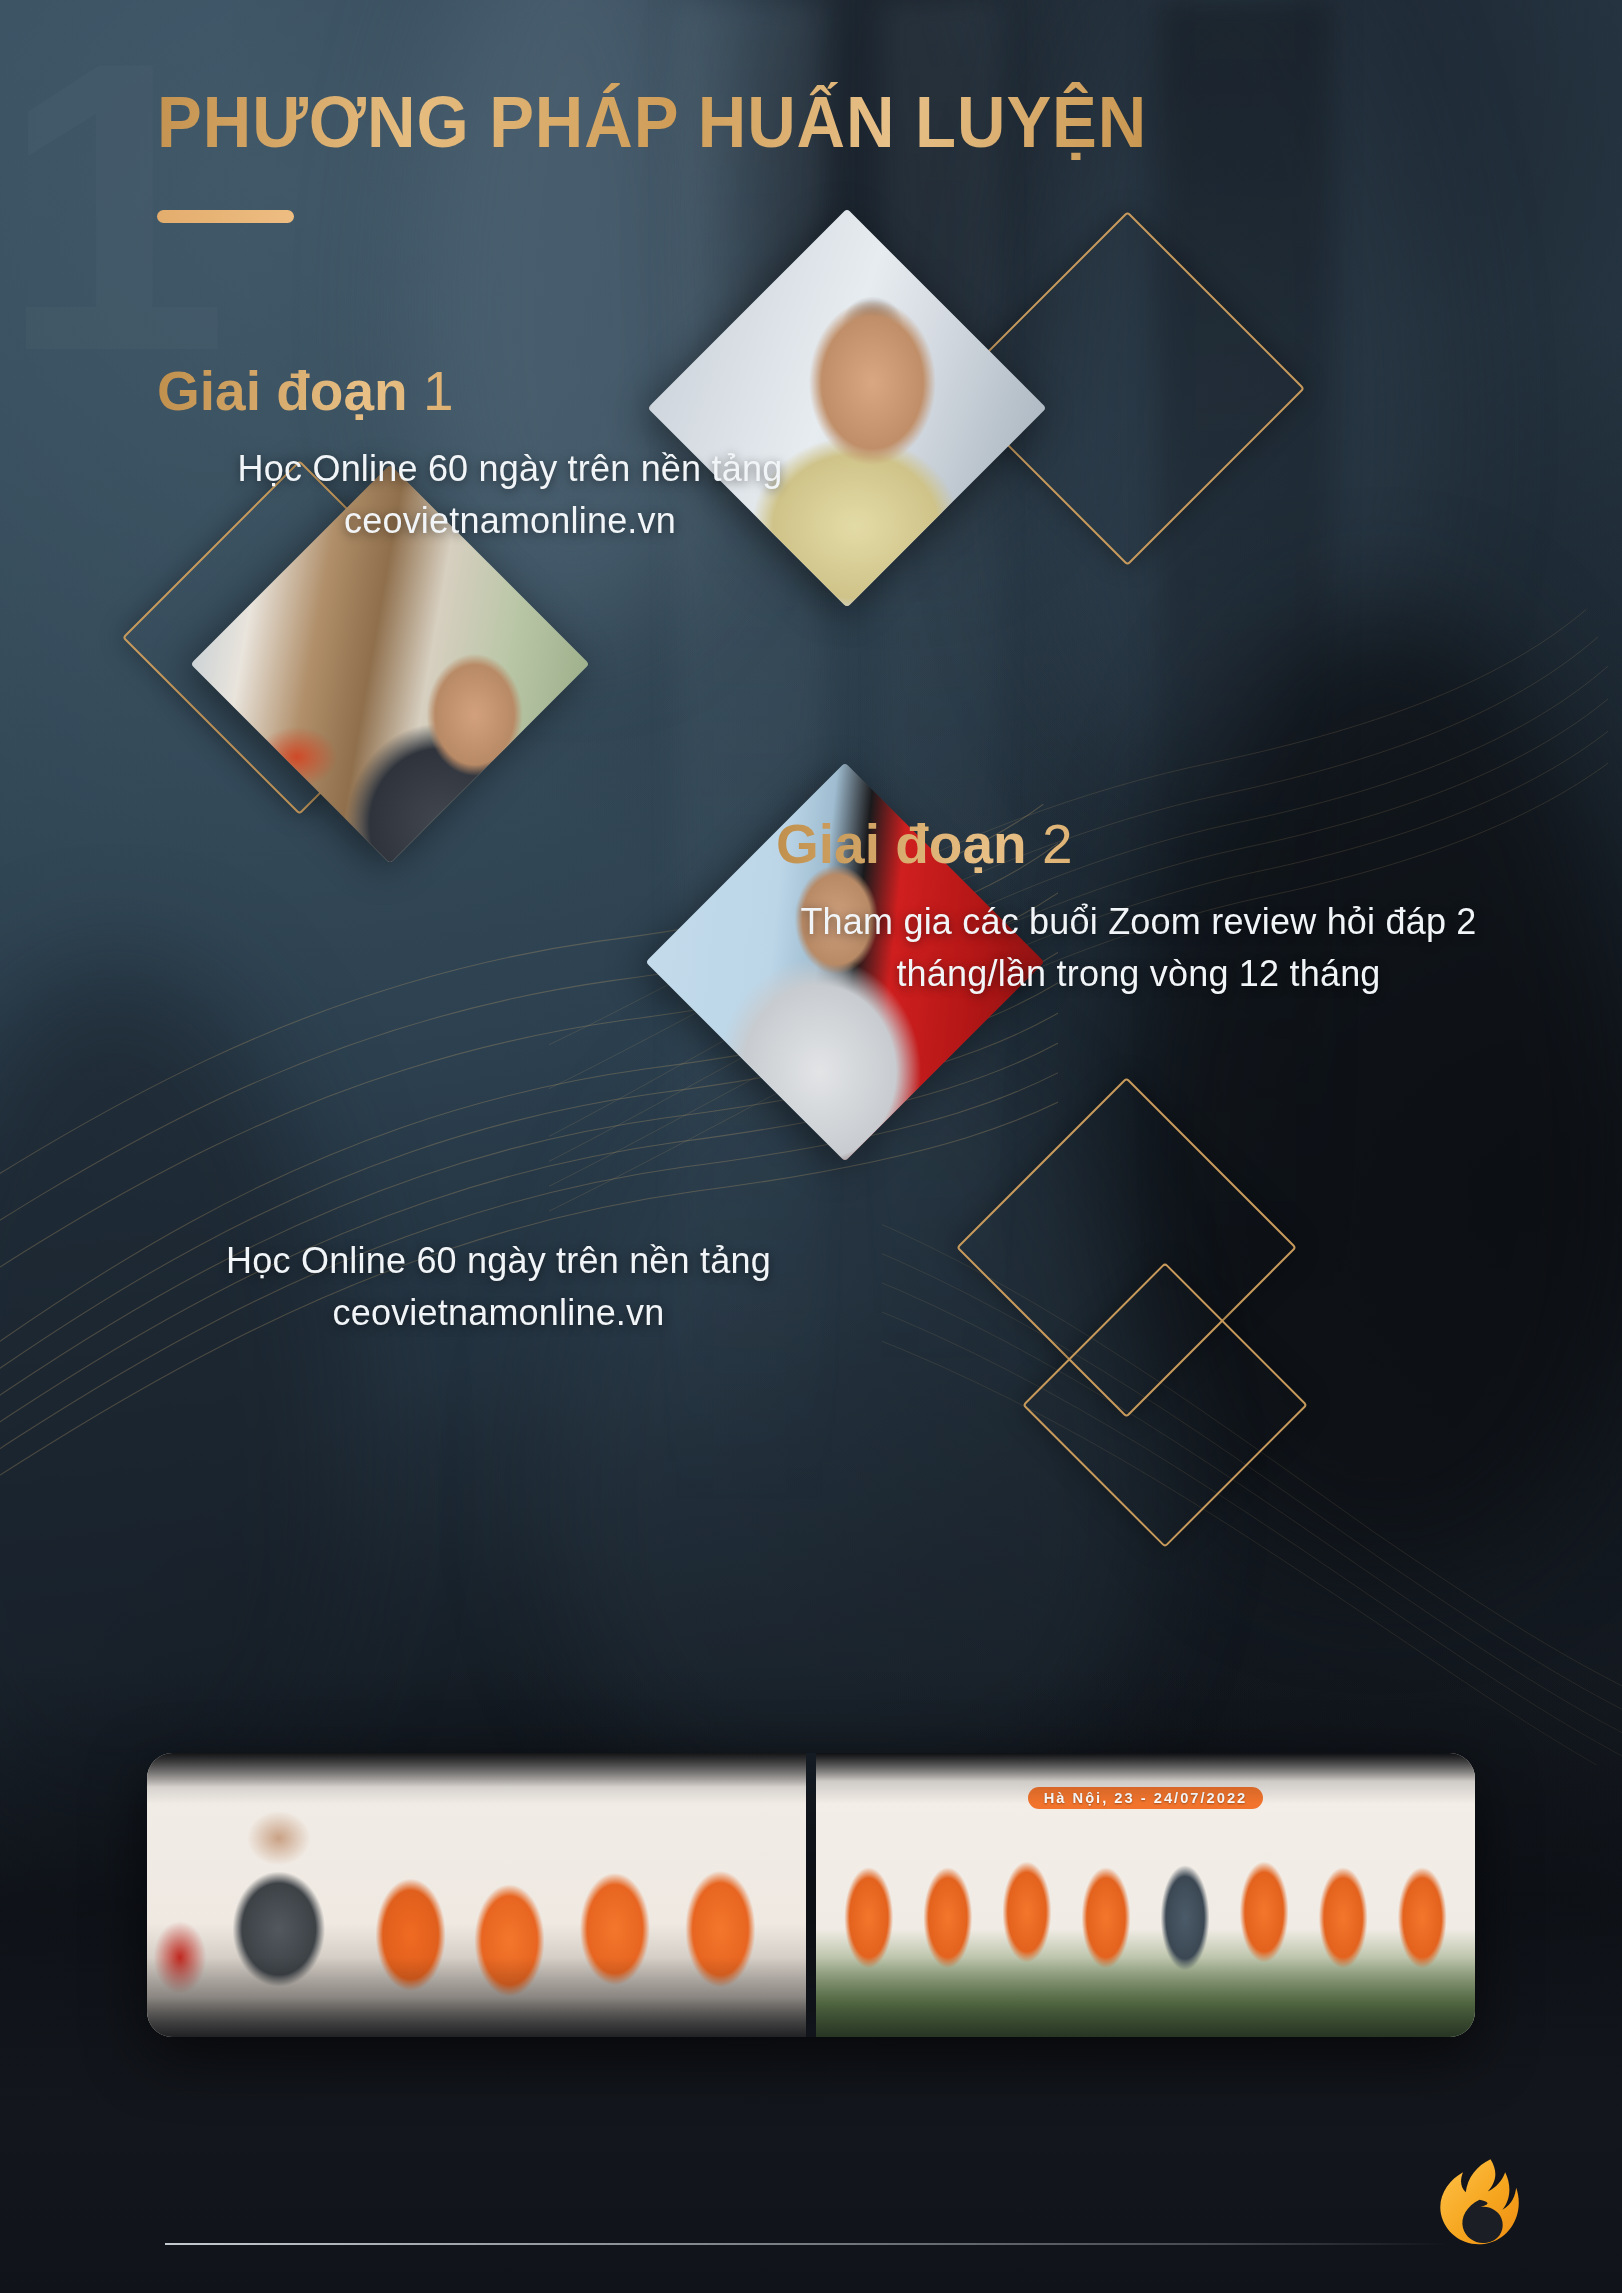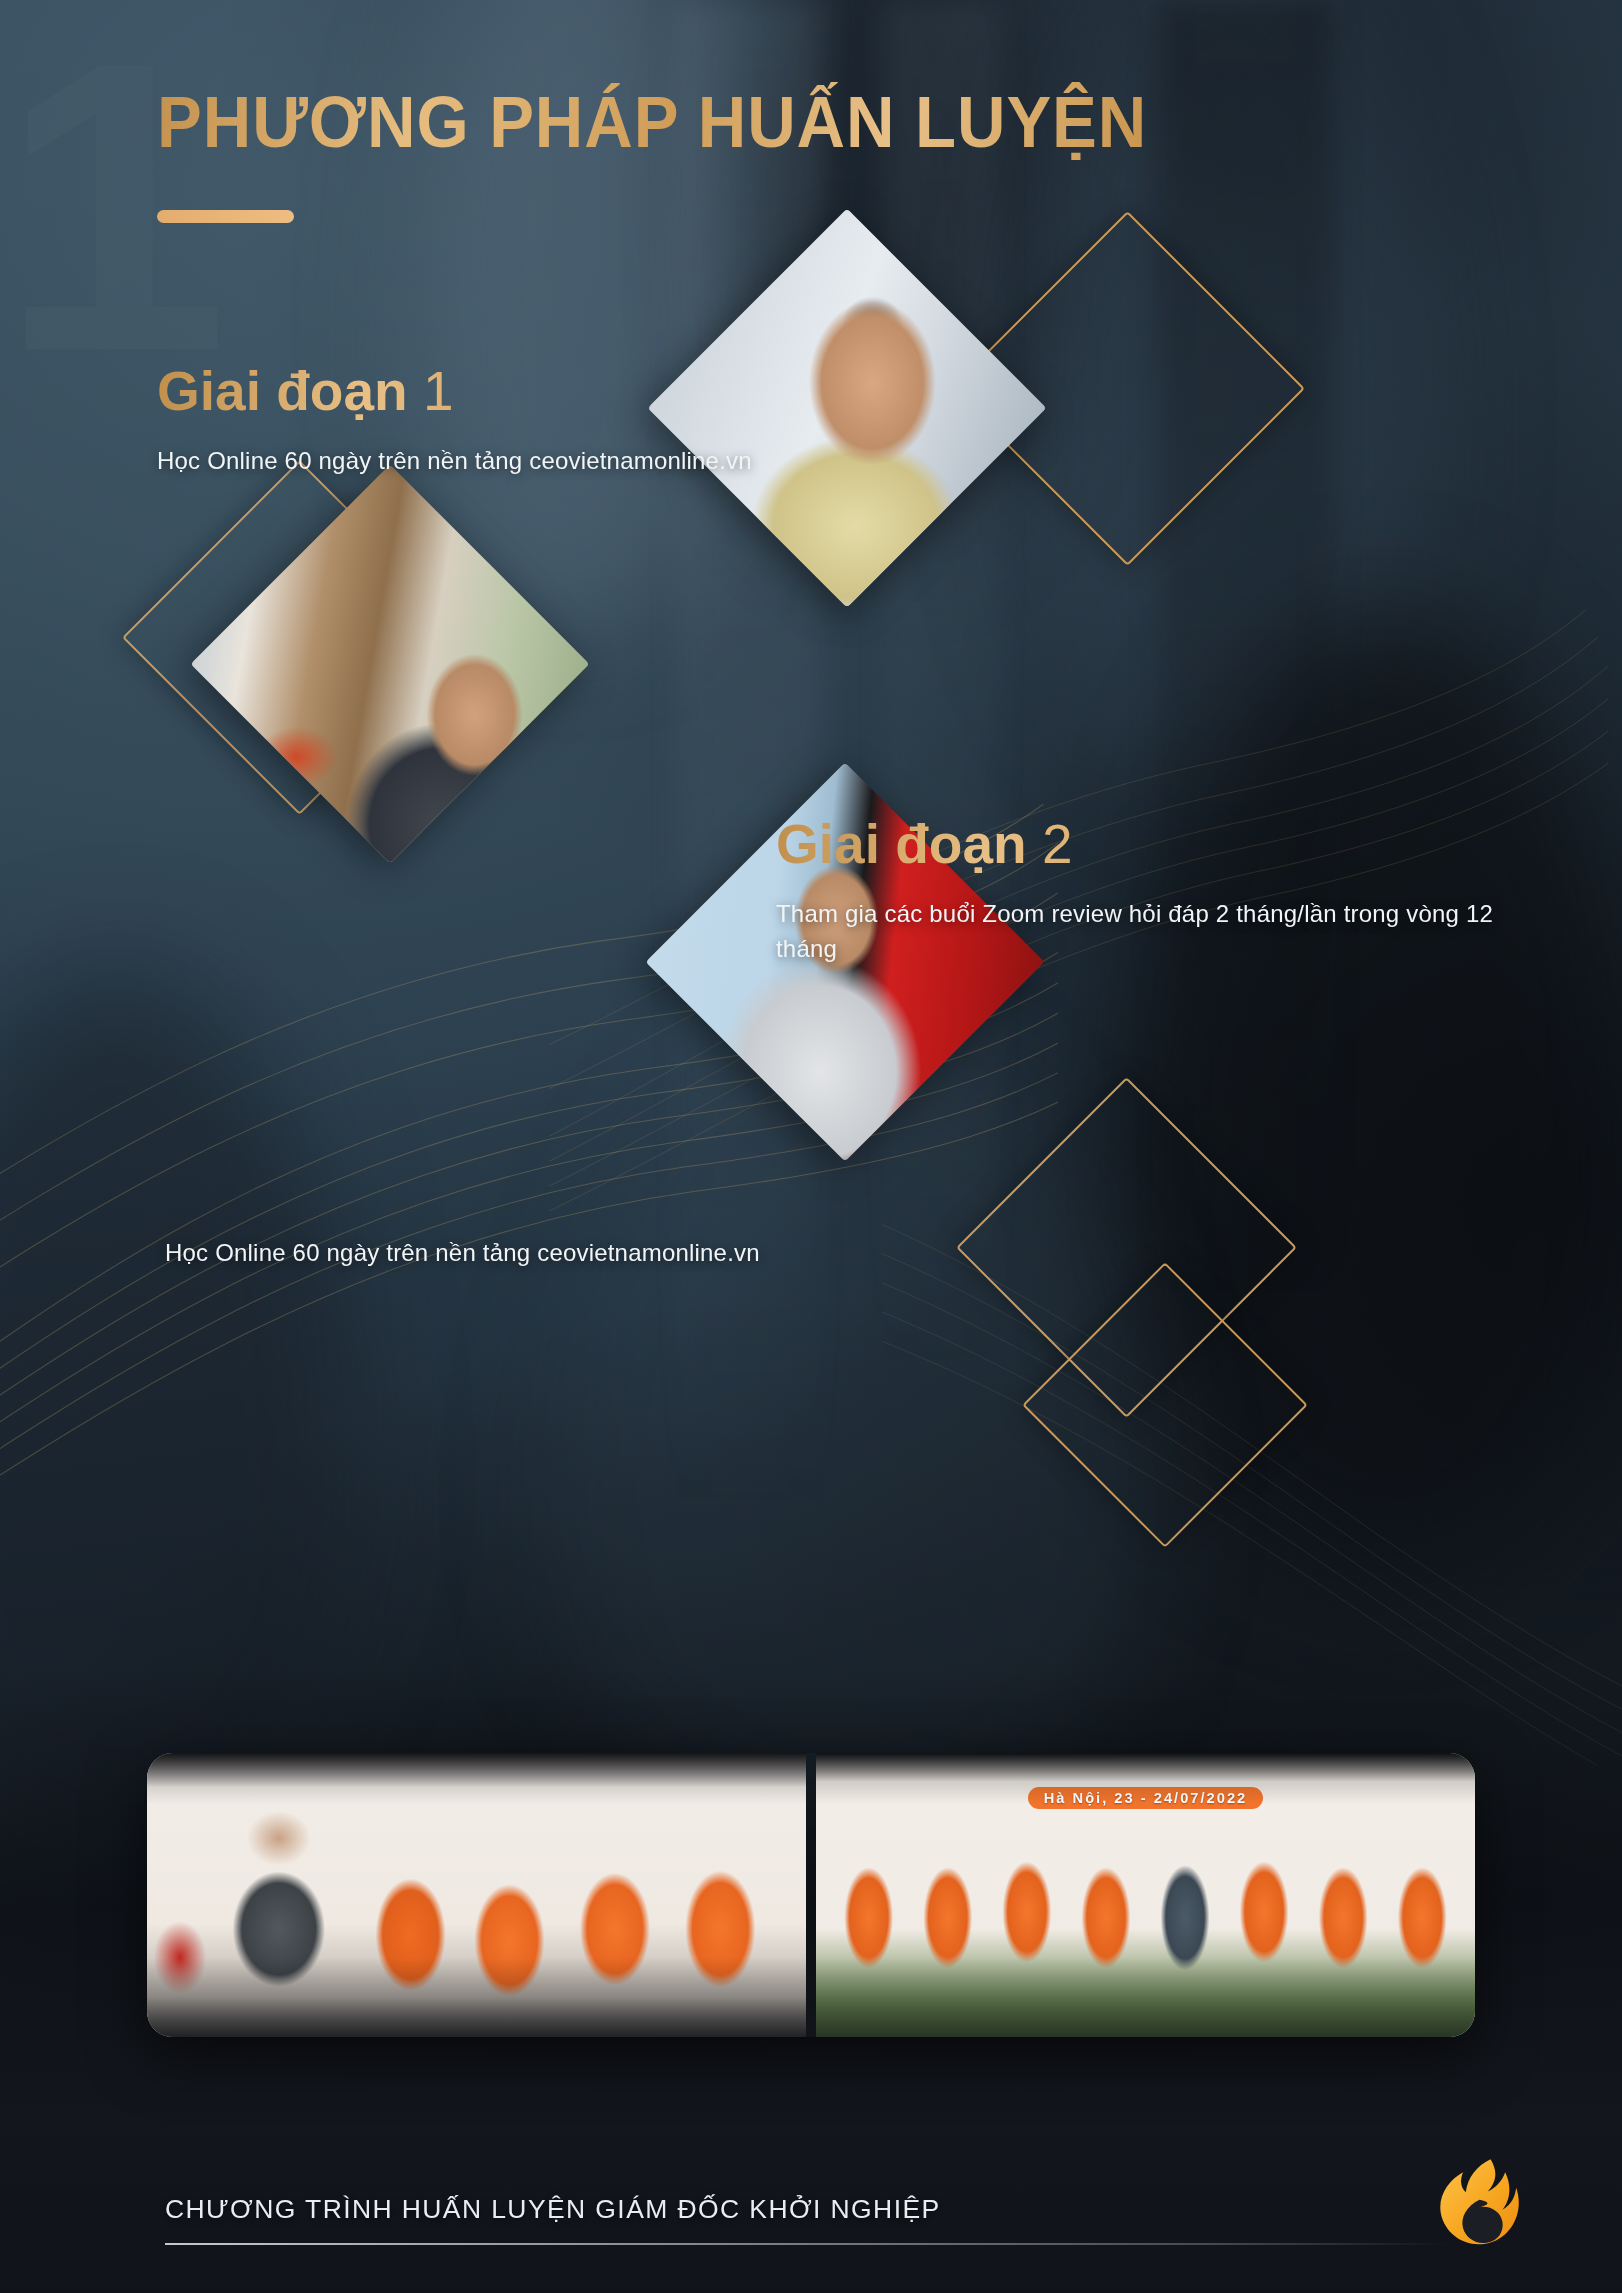--- a/index.html
+++ b/index.html
@@ -74,22 +74,22 @@
   .stage{ position:absolute; }
   .stage-h{
     font-size:55px; font-weight:700; white-space:nowrap;
     font-family:"Liberation Sans", sans-serif;
     background:linear-gradient(96deg,#c08f4c 0%,#e8c086 30%,#cf9d57 58%,#e5b979 82%,#c2913f 100%);
     -webkit-background-clip:text; background-clip:text; -webkit-text-fill-color:transparent;
     color:#d3a059;
   }
   .stage-h .num{ font-weight:400; }
   .stage-p{
-    margin-top:19.6px; color:#f2f5f7; font-size:24px; line-height:1.46;
-    font-weight:300; letter-spacing:0.2px; text-shadow:0 2px 9.8px rgba(0,0,0,.5);
+    margin-top:19.6px; color:#f2f5f7; font-size:36px; line-height:1.46;
+    font-weight:300; letter-spacing:0.2px; text-shadow:0 2px 9.8px rgba(0,0,0,.5);text-align:center;
   }
 
   .st1{ left:157px; top:359px; width:706px; }
   .st2{ left:755px; top:812px; width:725px;margin-left:21px; }
   .st3{ left:165px; top:1215px; width:667px; }
 
   
   .dia-wrap{ position:absolute; }
   .dia-out{
     position:absolute; border:2.9px solid #c79a5c;
@@ -299,23 +299,20 @@
       <div class="strip-dim"></div>
     </div>
     <div class="cell cellB">
       <div class="banner-line">
         <span>Hà Nội, 23 - 24/07/2022</span>
       </div>
       <div class="strip-dim"></div>
     </div>
   </div>
 
-  <div class="footer">
-    <div class="footer-txt">CHƯƠNG TRÌNH HUẤN LUYỆN GIÁM ĐỐC KHỞI NGHIỆP</div>
-  </div>
   <div class="footer-rule"></div>
 
   <svg class="flame" viewBox="0 0 100 120">
     <defs>
       <linearGradient id="fg" x1="0" y1="0" x2="1" y2="1">
         <stop offset="0%" stop-color="#ffc24a"></stop>
         <stop offset="55%" stop-color="#f6a61f"></stop>
         <stop offset="100%" stop-color="#ef8c12"></stop>
       </linearGradient>
     </defs>

